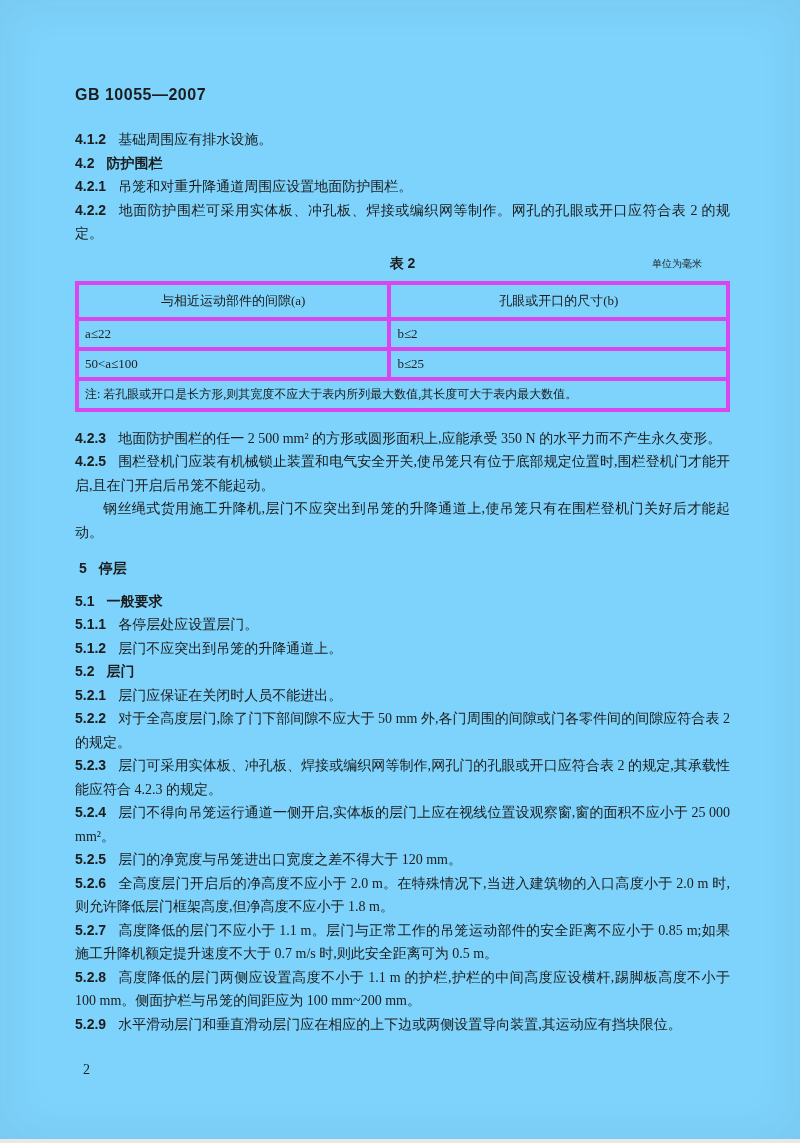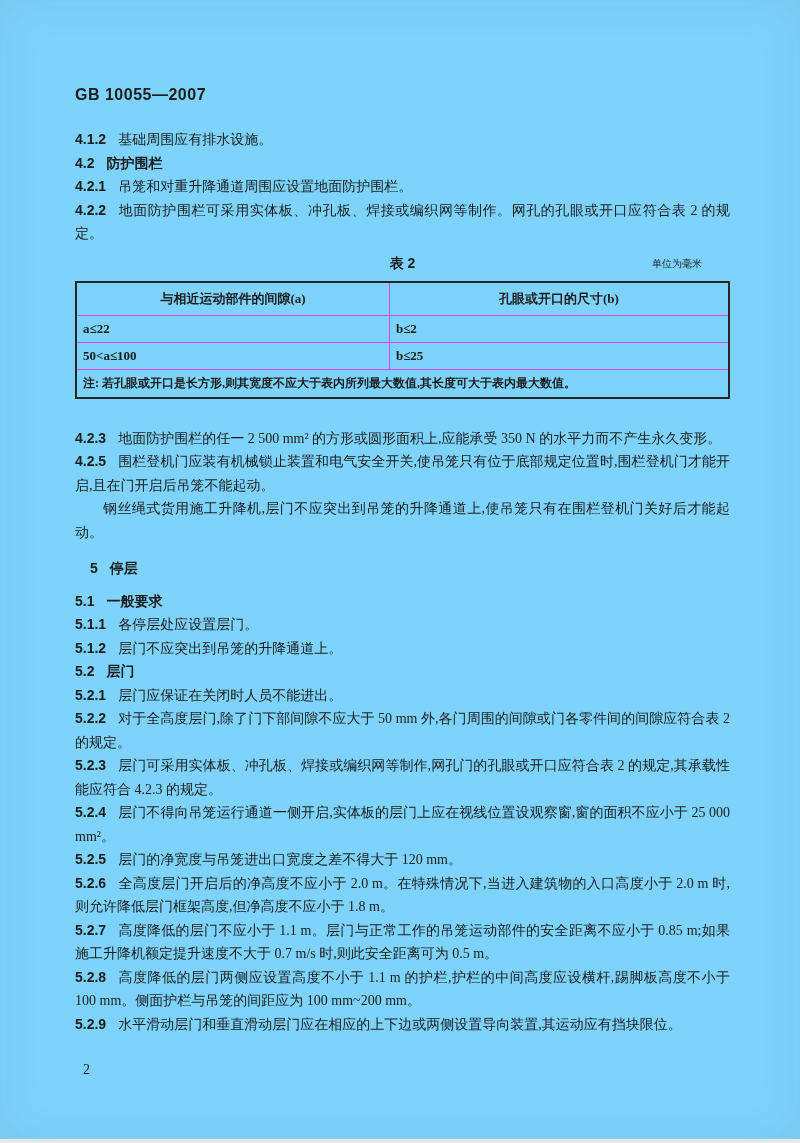--- a/index.html
+++ b/index.html
@@ -33,24 +33,24 @@
   .para .num {
     font-family: "Liberation Sans", "DejaVu Sans", sans-serif;
     font-weight: bold;
     margin-right: 12px;
   }
   .para.heading .txt,
   .para.chapter .txt {
     font-family: "Liberation Sans", "DejaVu Sans", sans-serif;
     font-weight: bold;
   }
-  .para.chapter { margin: 13px 15px 9px; }
+  .para.chapter { margin: 13px 4px 9px; }
   .para.indent { text-indent: 28px; }
 
-  .table-block { margin: 9px 0 28px; }
+  .table-block { margin: 9px 0 15px; }
   .caption-row {
     position: relative;
     height: 22px;
     margin-bottom: 4px;
     font-size: 13px;
   }
   .tbl-caption {
     position: absolute;
     left: 50%;
     transform: translateX(-50%);
@@ -64,22 +64,22 @@
     top: 2px;
     font-size: 10px;
   }
   table.spec {
     width: 100%;
     border-collapse: collapse;
     font-size: 13px;
     border: 2px solid #262626;
   }
   table.spec th, table.spec td {
-    border: 1px solid #d946ef;
-    font-weight: bold;
+    border: 4px solid #d946ef;
+    font-weight: normal;
     padding: 5px 6px;
   }
   table.spec th { padding: 7px 6px; }
   table.spec th:first-child, table.spec td:first-child { width: 48%; }
   td.note-cell {
     text-align: left;
     font-size: 12px;
     padding: 6px 9px;
     line-height: 17px;
   }

